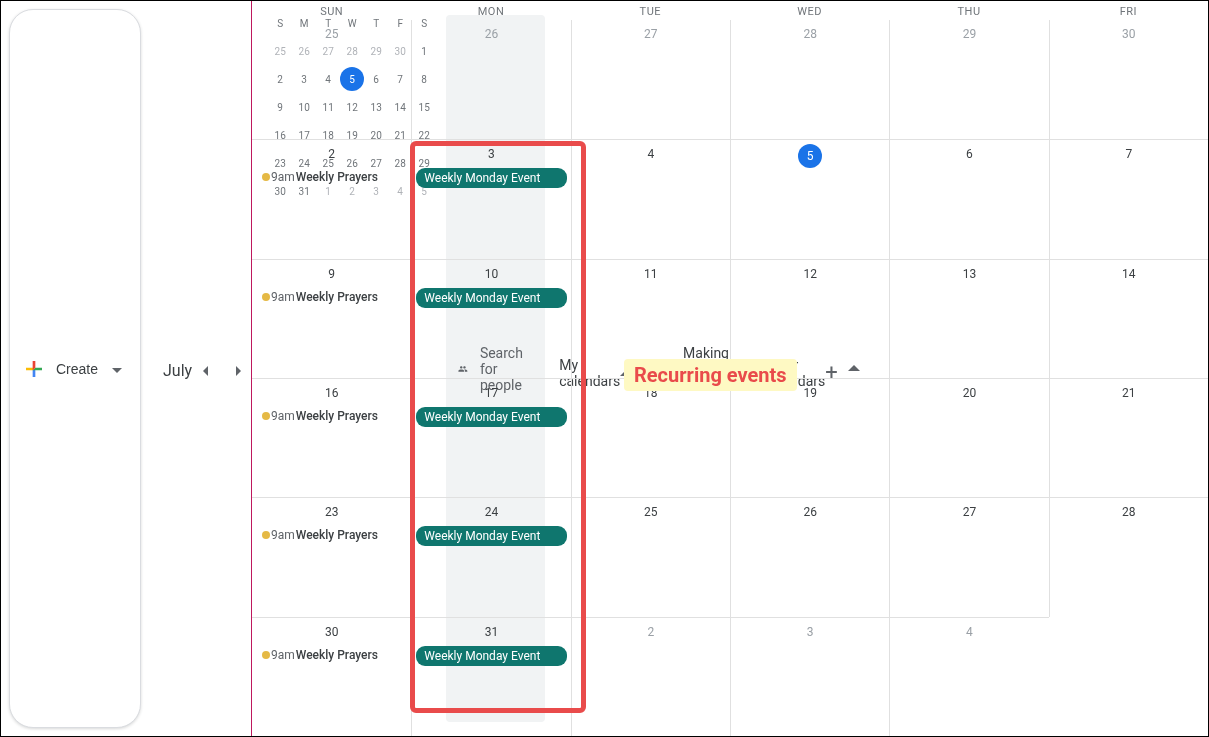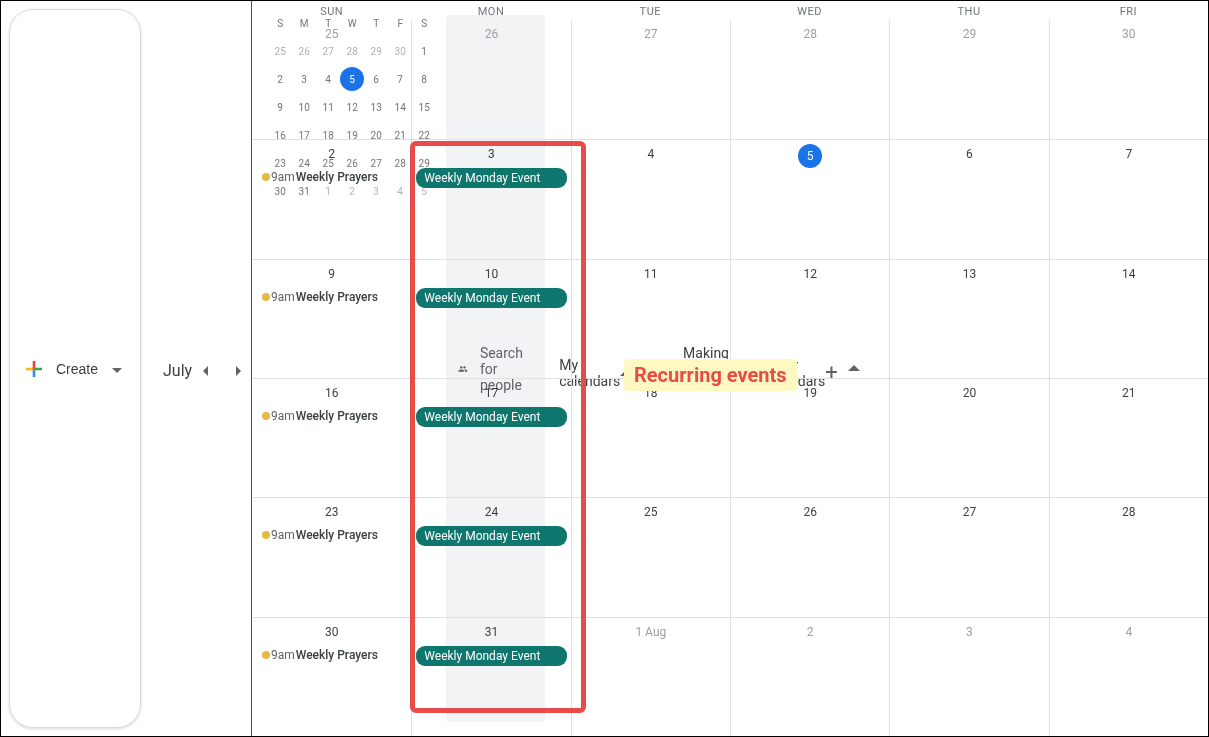--- a/index.html
+++ b/index.html
@@ -345,23 +345,20 @@
             <span class="title">Weekly Prayers</span>
           </div>
         </div>
         <div class="cell">
           <div class="date-num"><span>31</span></div>
           <div class="event block">
             <span class="title">Weekly Monday Event</span>
           </div>
         </div>
         <div class="cell">
-          <div class="date-num dim"><span>1 Aug</span></div>
-        </div>
-        <div class="cell">
           <div class="date-num dim"><span>2</span></div>
         </div>
         <div class="cell">
           <div class="date-num dim"><span>3</span></div>
         </div>
         <div class="cell">
           <div class="date-num dim"><span>4</span></div>
         </div>
       </div>
 

